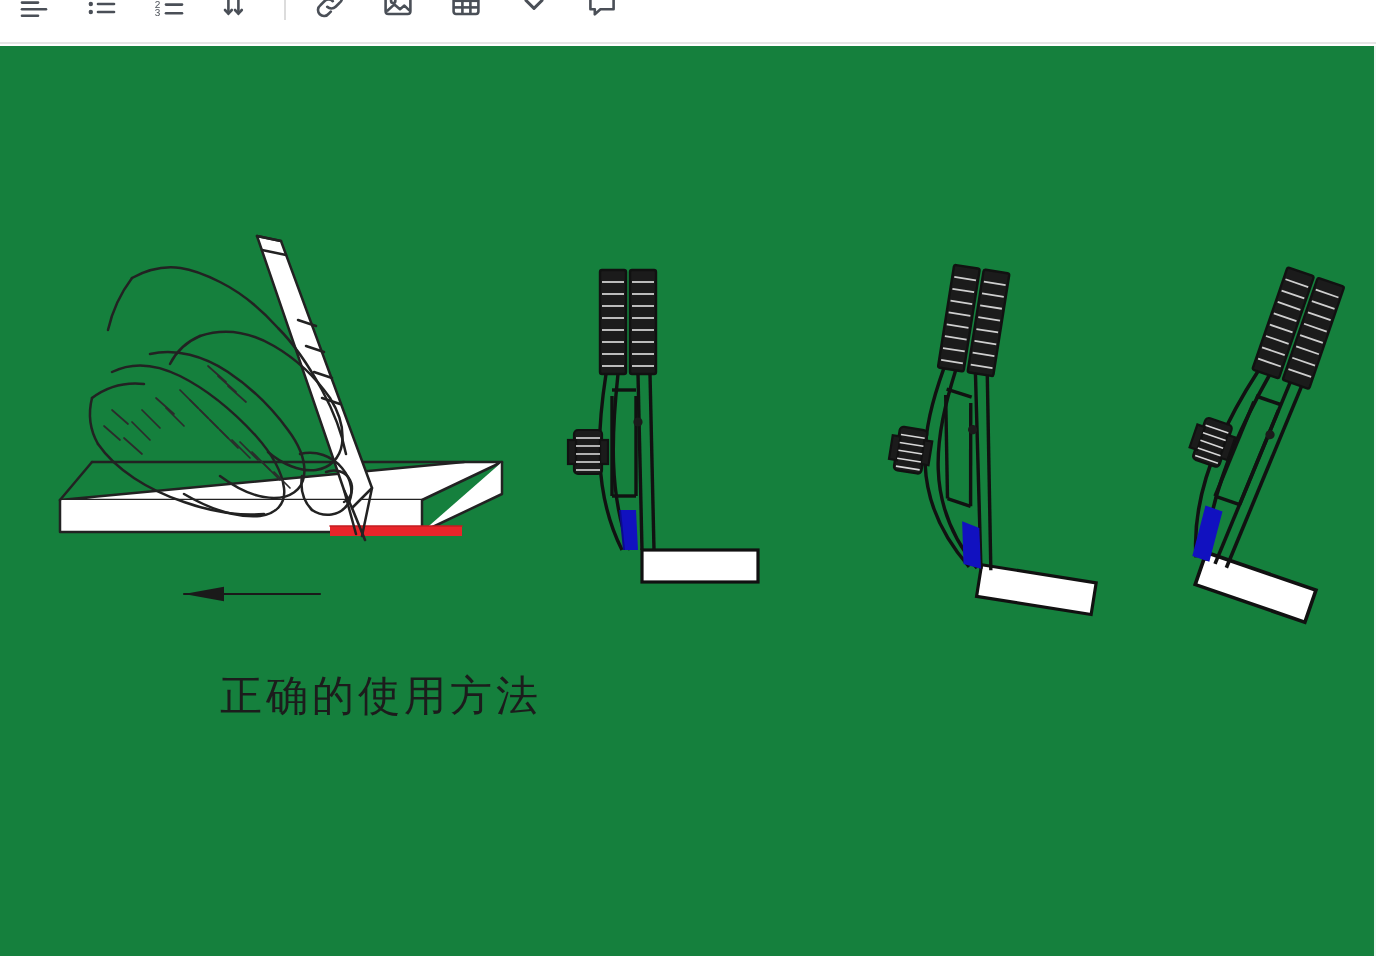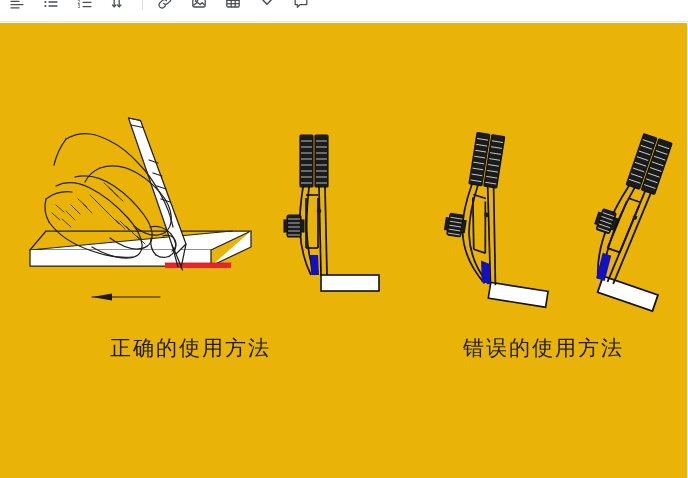--- a/index.html
+++ b/index.html
@@ -54,21 +54,21 @@
     margin: 0 9px 0 2px;
   }
 
   
   .page {
     position: absolute;
     left: 0;
     top: 23px;
     width: 688px;
     height: 455px;
-    background: #eab308;
+    background: #15803d;
     box-shadow: inset -1px 0 0 #f4f4f4;
     overflow: hidden;
   }
   .figure-area {
     position: absolute;
     left: 0; top: 0;
     width: 688px;
     height: 455px;
   }
   .fig-svg { display: block; }
@@ -435,15 +435,14 @@
         </g>
         <path d="M596 234 L605 234 L607 260 L598 260 Z" fill="#1111c0" stroke="none"></path>
         <circle cx="615" cy="190" r="2.3" fill="#1b1b1b"></circle>
       </g>
 
     </svg>
   </div>
 
   <div class="caption caption-correct">正确的使用方法</div>
 
-  <div class="caption caption-wrong">错误的使用方法</div>
 
 </div>
 
 </body></html>

